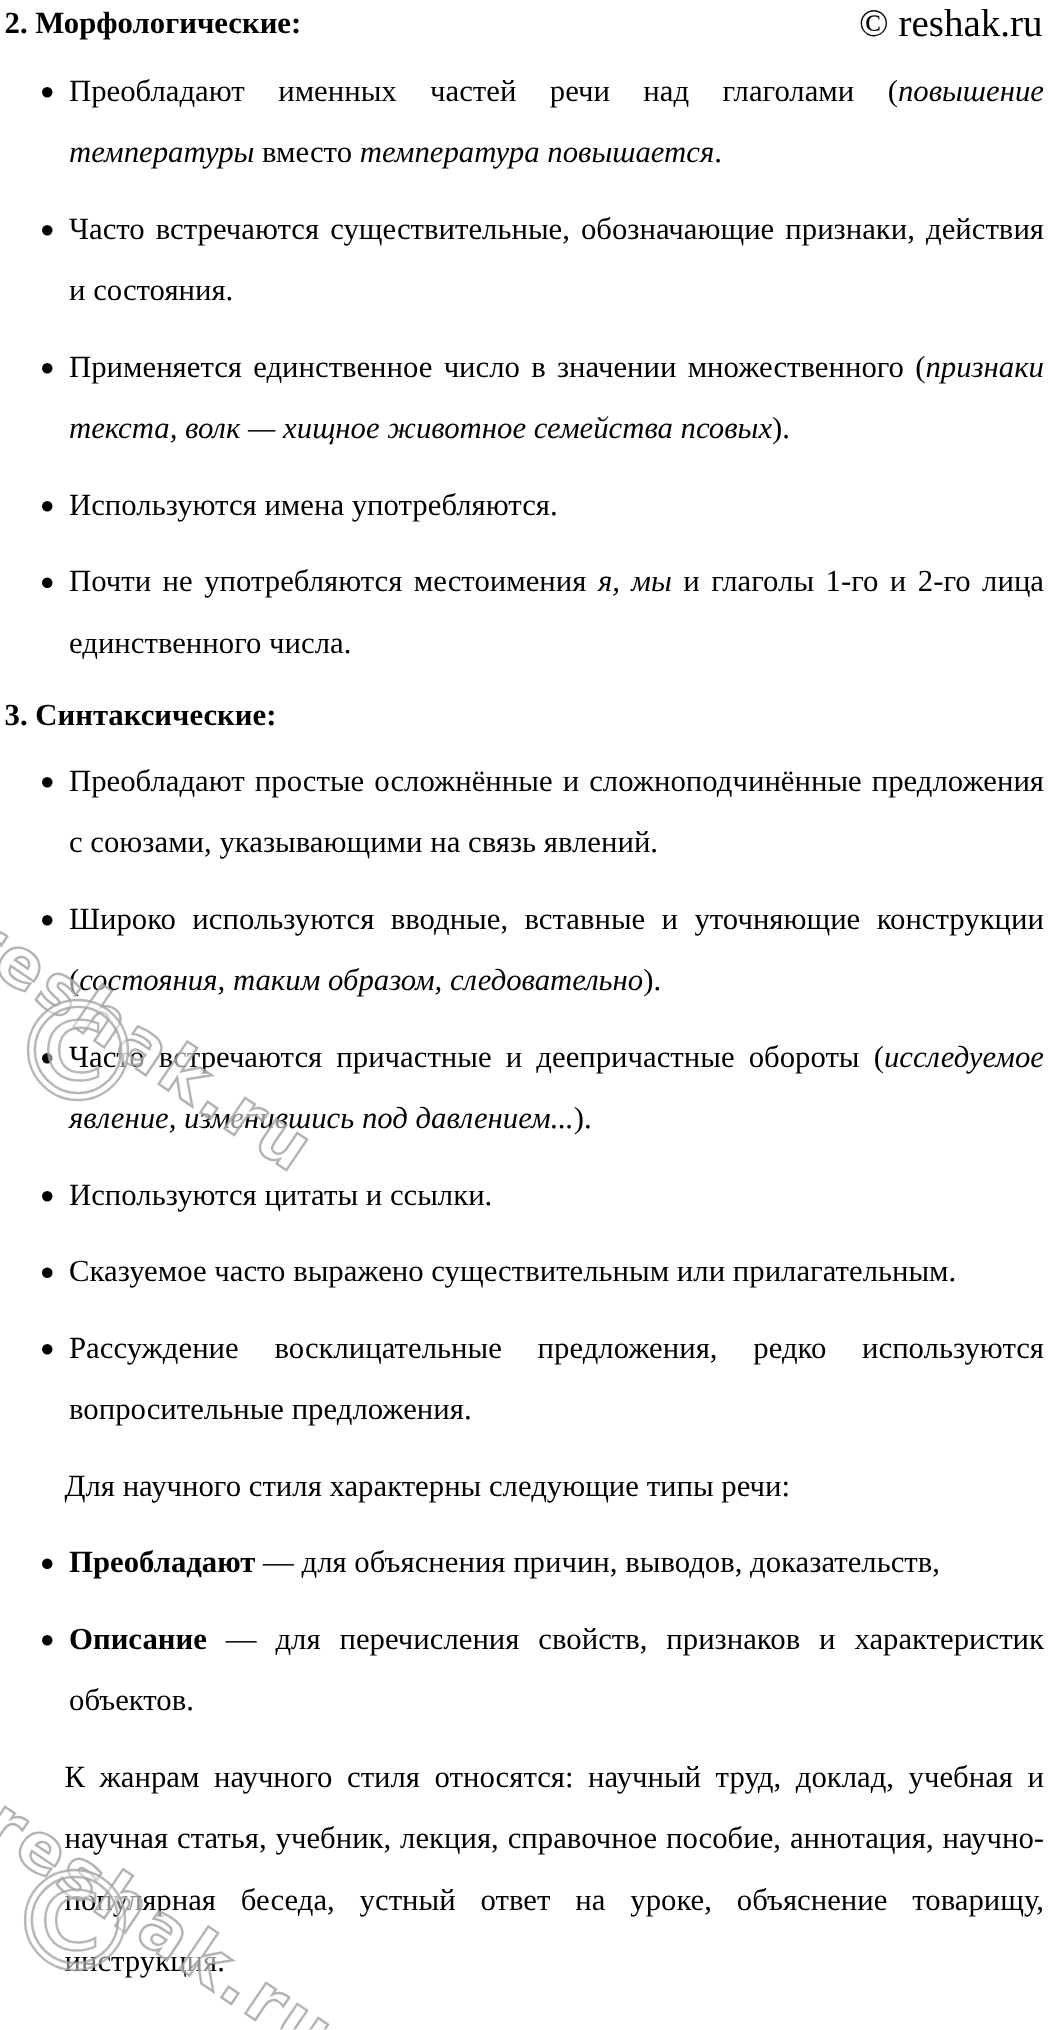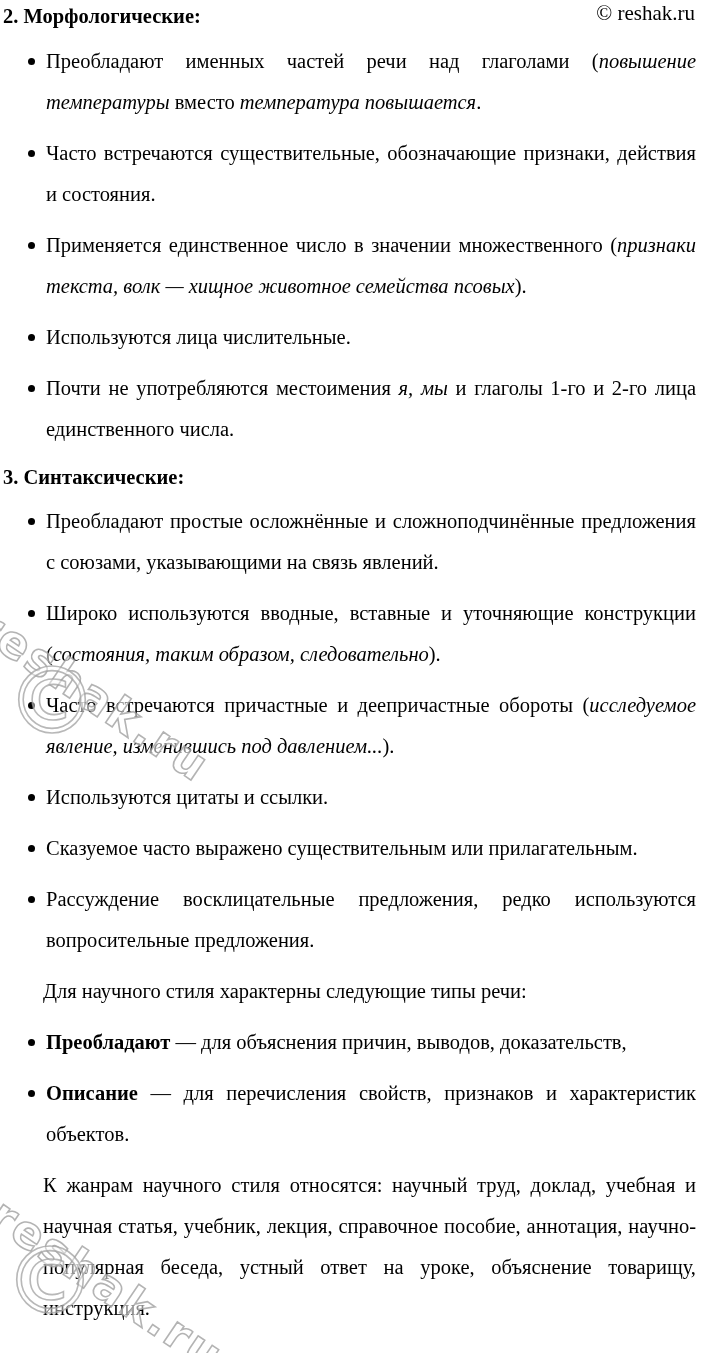--- a/index.html
+++ b/index.html
@@ -20,21 +20,21 @@
     position: relative;
     width: 701px;
     height: 1353px;
     box-sizing: border-box;
     padding: 2px 5px 0 3px;
   }
   .copyright {
     position: absolute;
     top: 1px;
     right: 6px;
-    font-size: 21px;
+    font-size: 26px;
     color: #000000;
     white-space: nowrap;
     margin-left: 40px;
   }
   .doc-body { position: relative; }
   .block {
     text-align: justify;
     line-height: 2.0;
   }
   .heading {
@@ -94,21 +94,21 @@
 
 <div class="page">
 
   <div class="copyright">© reshak.ru</div>
 
   <div class="doc-body">
       <div class="block heading"><span class="bold">2. Морфологические:</span></div>
       <div class="block bullet"><span class="dot"></span><span class="normal">Преобладают именных частей речи над глаголами (</span><span class="italic">повышение температуры</span><span class="normal"> вместо </span><span class="italic">температура повышается</span><span class="normal">.</span></div>
       <div class="block bullet"><span class="dot"></span><span class="normal">Часто встречаются существительные, обозначающие признаки, действия и состояния.</span></div>
       <div class="block bullet"><span class="dot"></span><span class="normal">Применяется единственное число в значении множественного (</span><span class="italic">признаки текста, волк — хищное животное семейства псовых</span><span class="normal">).</span></div>
-      <div class="block bullet"><span class="dot"></span><span class="normal">Используются лица числительные.</span></div>
+      <div class="block bullet"><span class="dot"></span><span class="normal">Используются имена употребляются.</span></div>
       <div class="block bullet"><span class="dot"></span><span class="normal">Почти не употребляются местоимения </span><span class="italic">я, мы</span><span class="normal"> и глаголы 1-го и 2-го лица единственного числа.</span></div>
       <div class="block heading later"><span class="bold">3. Синтаксические:</span></div>
       <div class="block bullet"><span class="dot"></span><span class="normal">Преобладают простые осложнённые и сложноподчинённые предложения с союзами, указывающими на связь явлений.</span></div>
       <div class="block bullet"><span class="dot"></span><span class="normal">Широко используются вводные, вставные и уточняющие конструкции (</span><span class="italic">состояния, таким образом, следовательно</span><span class="normal">).</span></div>
       <div class="block bullet"><span class="dot"></span><span class="normal">Часто встречаются причастные и деепричастные обороты (</span><span class="italic">исследуемое явление, изменившись под давлением...</span><span class="normal">).</span></div>
       <div class="block bullet"><span class="dot"></span><span class="normal">Используются цитаты и ссылки.</span></div>
       <div class="block bullet"><span class="dot"></span><span class="normal">Сказуемое часто выражено существительным или прилагательным.</span></div>
       <div class="block bullet"><span class="dot"></span><span class="normal">Рассуждение восклицательные предложения, редко используются вопросительные предложения.</span></div>
       <div class="block paragraph"><span class="normal">Для научного стиля характерны следующие типы речи:</span></div>
       <div class="block bullet"><span class="dot"></span><span class="bold">Преобладают</span><span class="normal"> — для объяснения причин, выводов, доказательств,</span></div>

